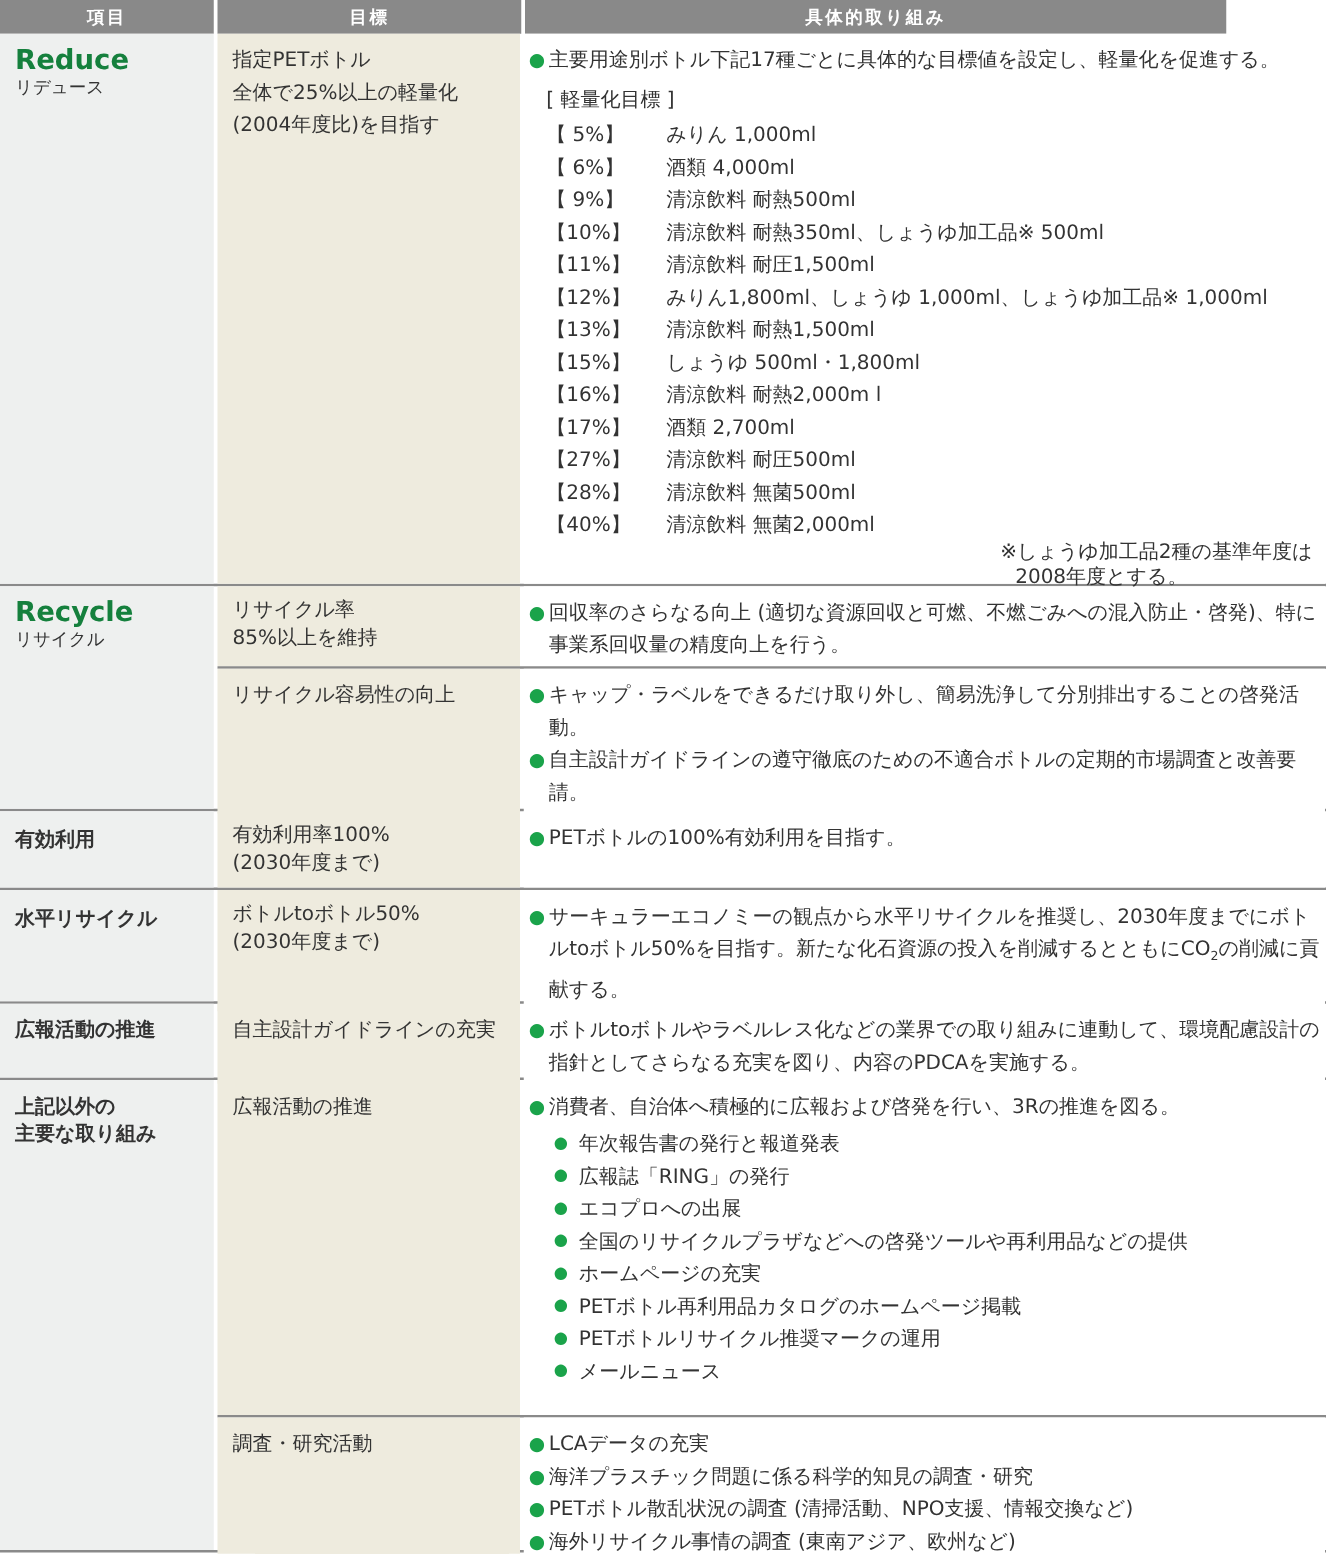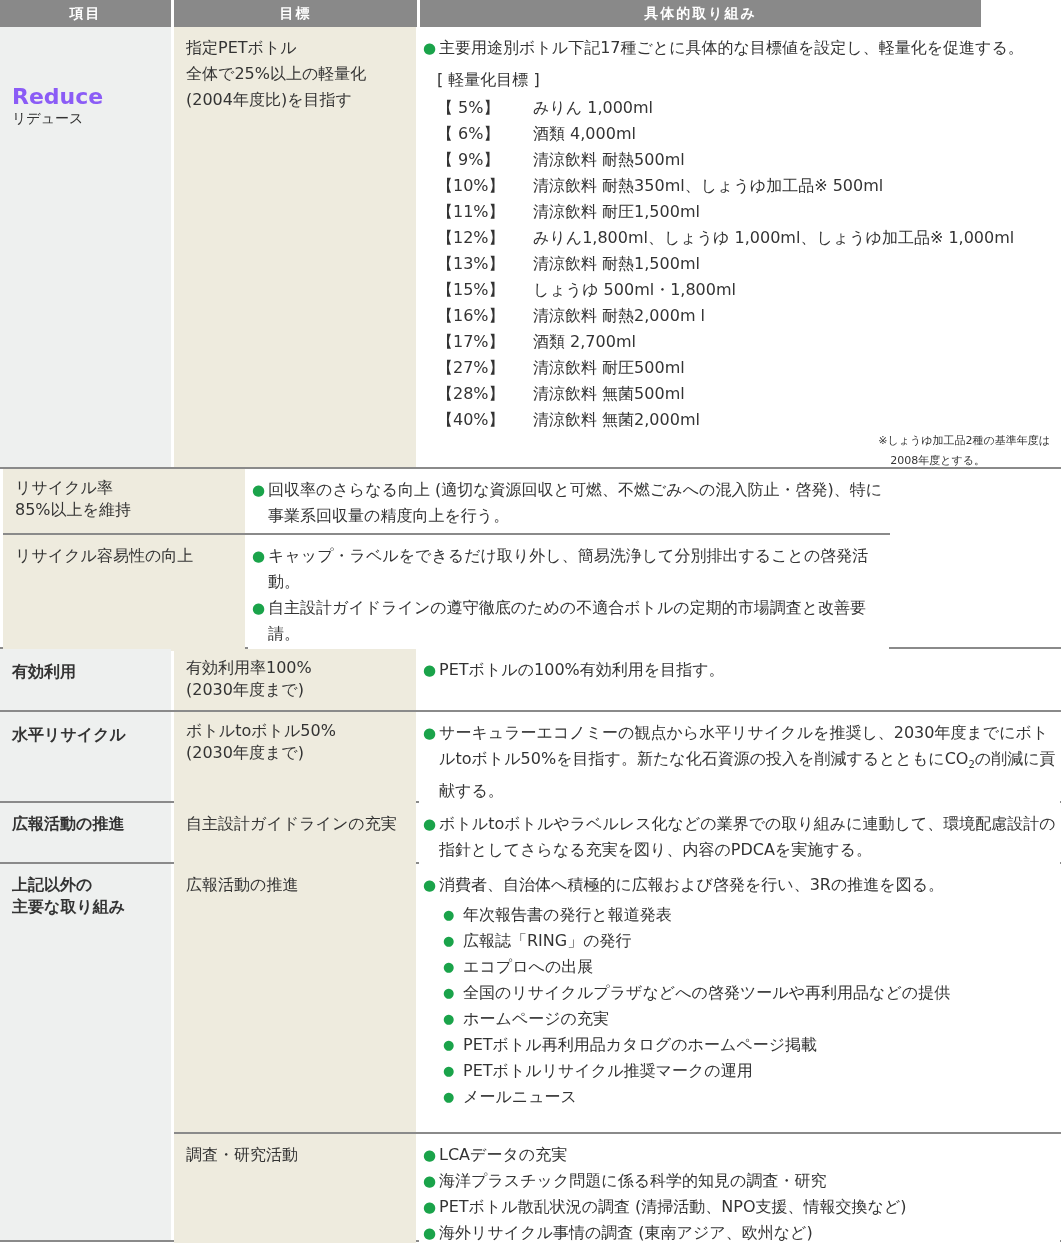--- a/index.html
+++ b/index.html
@@ -29,32 +29,32 @@
   .sub + .sub { border-top: 2px solid #8a8a8a; margin-left: 0; }
   .sub > .g {
     width: 242px; background: #eeebde; box-sizing: border-box;
     padding: 8px 0 0 12px; font-size: 16px; line-height: 26px; color: #333;
   }
   .sub > .a {
     width: 641px; margin-left: 3px; box-sizing: border-box;
     padding: 8px 4px 4px 4px; font-size: 16px; line-height: 26px; color: #333;
     background: #fff;
   }
-  .en { color: #8b5cf6; font-size: 22px; font-weight: bold; line-height: 24px; display: block; margin-top: 48px; }
+  .en { color: #15803d; font-size: 22px; font-weight: bold; line-height: 24px; display: block; }
   .jp-sm { font-size: 14px; font-weight: normal; display: block; line-height: 18px; }
   .bul { display: flex; }
   .dot { color: #1aa34a; flex: none; width: 16px; font-size: 15px; }
   .btxt { flex: 1; }
   .subbul { display: flex; padding-left: 20px; line-height: 26px; }
   .subbul .dot { width: 20px; font-size: 13px; }
   .targets { padding-left: 14px; }
   .tline { display: flex; line-height: 26px; }
   .tpct { width: 96px; flex: none; }
   .ttitle { padding-left: 14px; margin: 6px 0 2px 0; }
-  .note { position: absolute; right: 10px; font-size: 11px; line-height: 20px; }
+  .note { position: absolute; right: 10px; font-size: 16px; line-height: 20px; }
   .co2sub { font-size: 10px; vertical-align: sub; }
 </style>
 </head>
 <body>
 
 <div class="tbl">
 
   <div class="hdr">
     <div class="c1">項目</div>
     <div class="c2">目標</div>
@@ -136,20 +136,24 @@
           <div class="note" style="top:404px;">
             <div>※しょうゆ加工品2種の基準年度は</div>
             <div style="padding-left:12px;">2008年度とする。</div>
           </div>
         </div>
       </div>
     </div>
   </div>
 
   <div class="row" style="height:180px;">
+    <div class="k">
+      <span class="en">Recycle</span>
+      <span class="jp-sm">リサイクル</span>
+    </div>
     <div class="subs">
       <div class="sub" style="flex:0 0 63px;">
         <div class="g" style="line-height:22px;">
           <div>リサイクル率</div>
           <div>85%以上を維持</div>
         </div>
         <div class="a">
           <div class="bul">
             <span class="dot">●</span>
             <span class="btxt">回収率のさらなる向上 (適切な資源回収と可燃、不燃ごみへの混入防止・啓発)、特に事業系回収量の精度向上を行う。</span>

